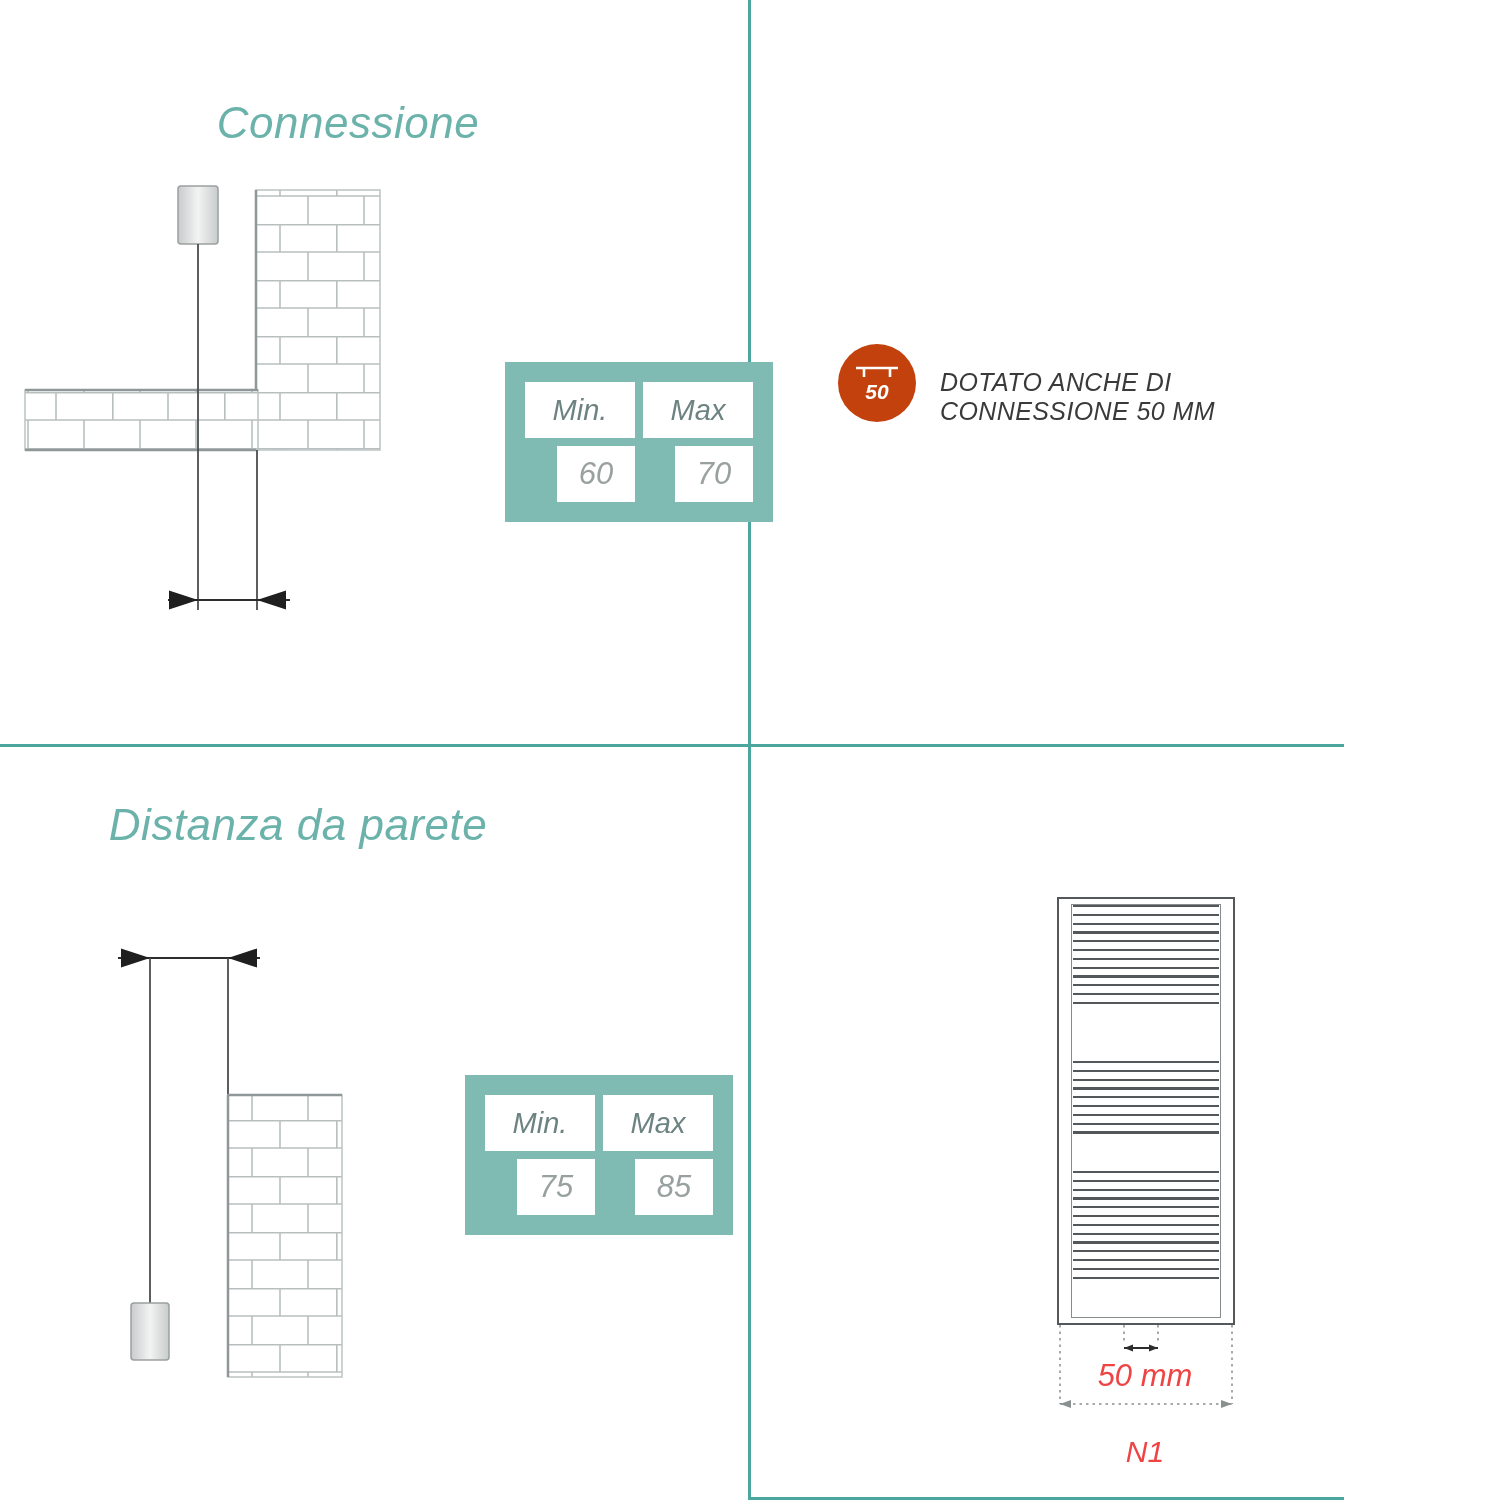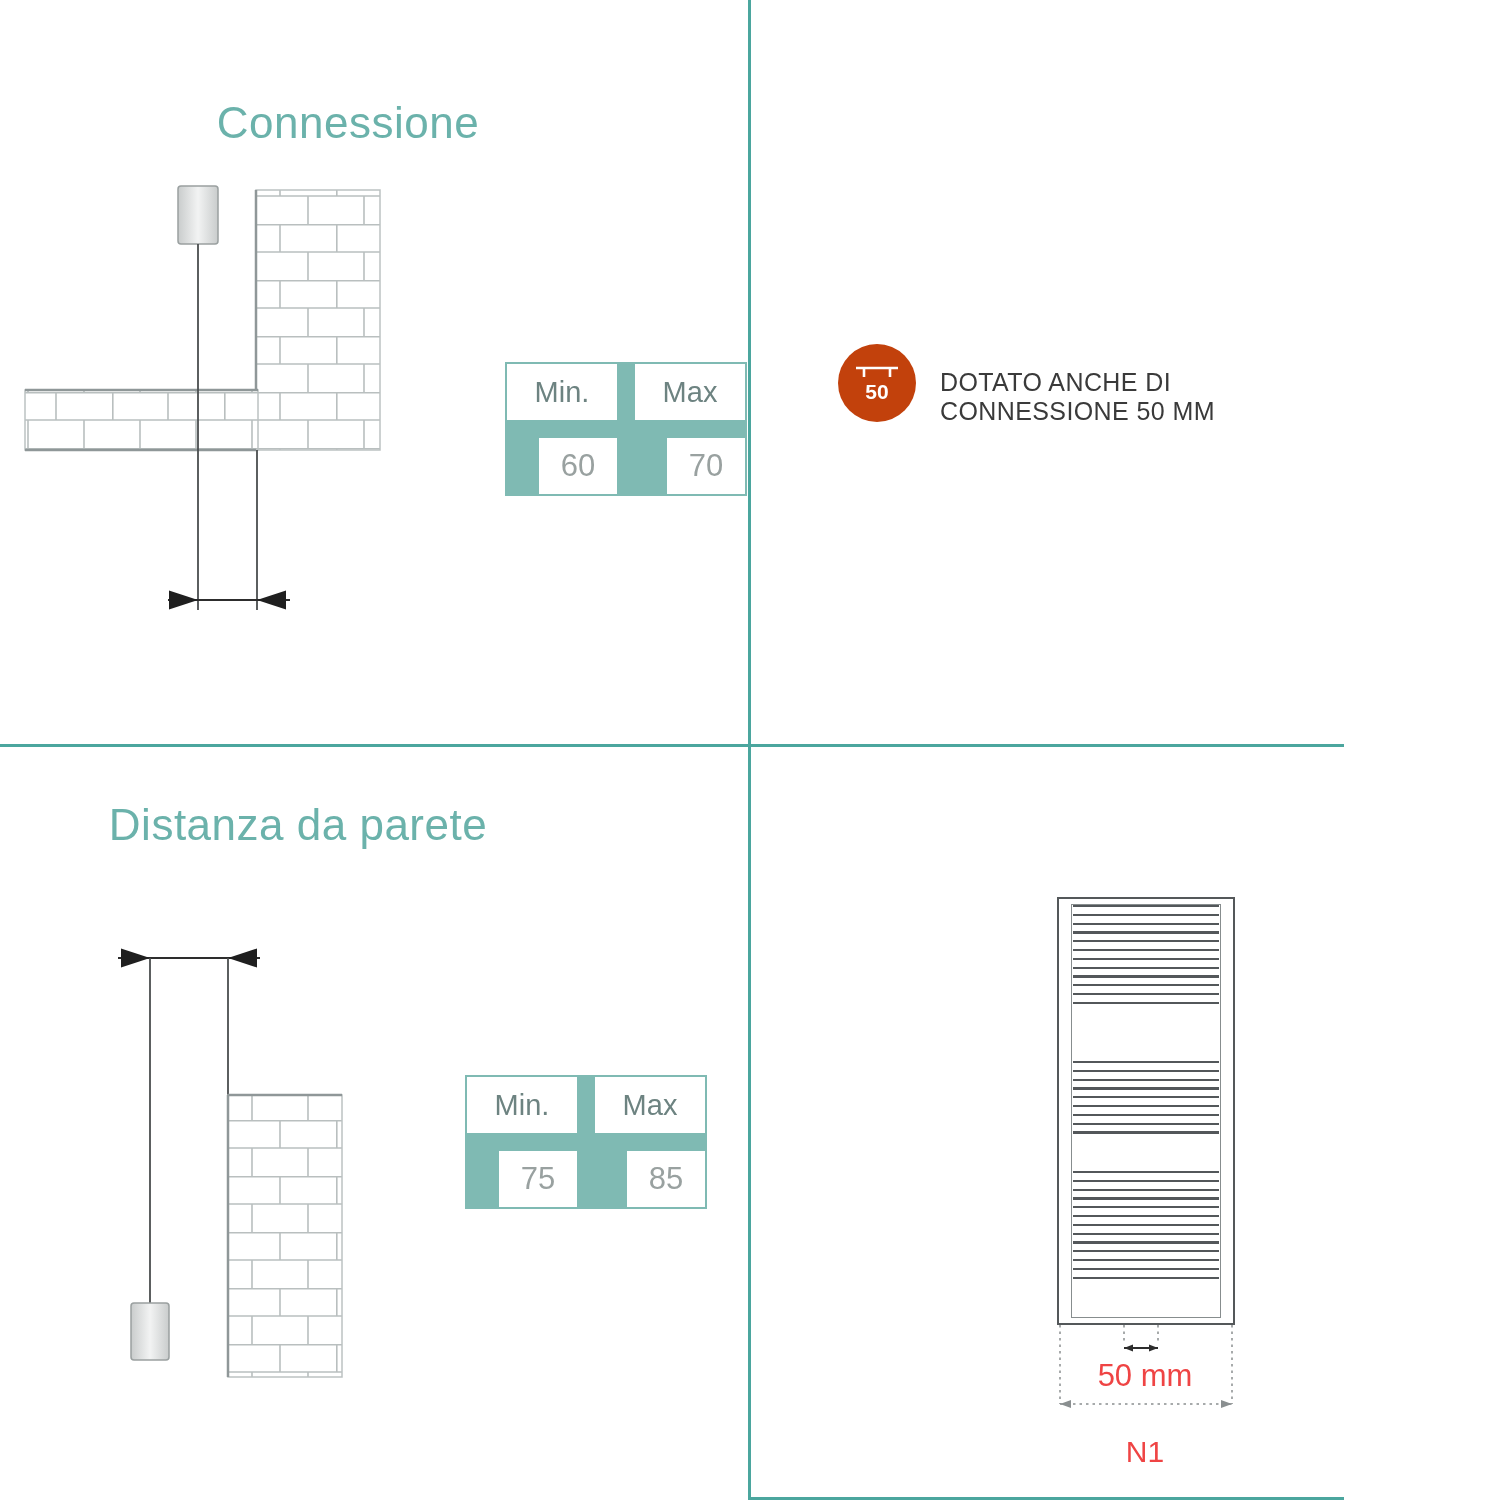--- a/index.html
+++ b/index.html
@@ -1,30 +1,30 @@
 <!DOCTYPE html>
 <html><head>
 <meta charset="utf-8">
 <style>
   * { margin:0; padding:0; box-sizing:border-box; }
   html,body { background:#fff; }
   body { font-family:"Liberation Sans", sans-serif; }
-  .page { position:relative; width:1344px; height:1500px; background:#ffffff; overflow:hidden; }
+  .page { position:relative; width:1344px; height:1500px; background:#ffffff; overflow:hidden;font-style:italic; }
   .abs { position:absolute; }
 
   .divider { position:absolute; background:#4ba69e; }
   .divider.v { left:748px; top:0; width:3px; height:1500px; }
   .divider.h { left:0; top:744px; width:1500px; height:3px; }
   .divider.b { left:748px; top:1497px; width:752px; height:3px; }
 
   .title { position:absolute; font-size:44px; font-weight:400; color:#6bb2ab;
            letter-spacing:0.5px; text-align:center; width:500px; }
 
   .dim-table { position:absolute; display:grid; grid-template-columns:110px 110px;
-               grid-auto-rows:56px; background:#7fbab3; gap:18px; padding:2px; }
+               grid-auto-rows:56px; background:#7fbab3; gap:8px; padding:20px; }
   .dim-table .cell { background:#fff; display:flex; align-items:center; justify-content:center; }
   .cell.head { font-size:29px; color:#6d8381; }
   .cell.val  { font-size:31px; color:#99a1a0;margin-left:32px; }
 
   .badge { position:absolute; left:838px; top:344px; width:78px; height:78px;
            border-radius:50%; background:#c2410c; display:flex; flex-direction:column;
            align-items:center; justify-content:center;text-align:center; }
   .badge .num { color:#ffffff; font-weight:bold; font-size:21px; line-height:1; margin-top:1px; }
   .note { position:absolute; left:940px; top:368px; font-size:25px; font-weight:500;
           color:#3a3a3a; letter-spacing:0.4px; }

